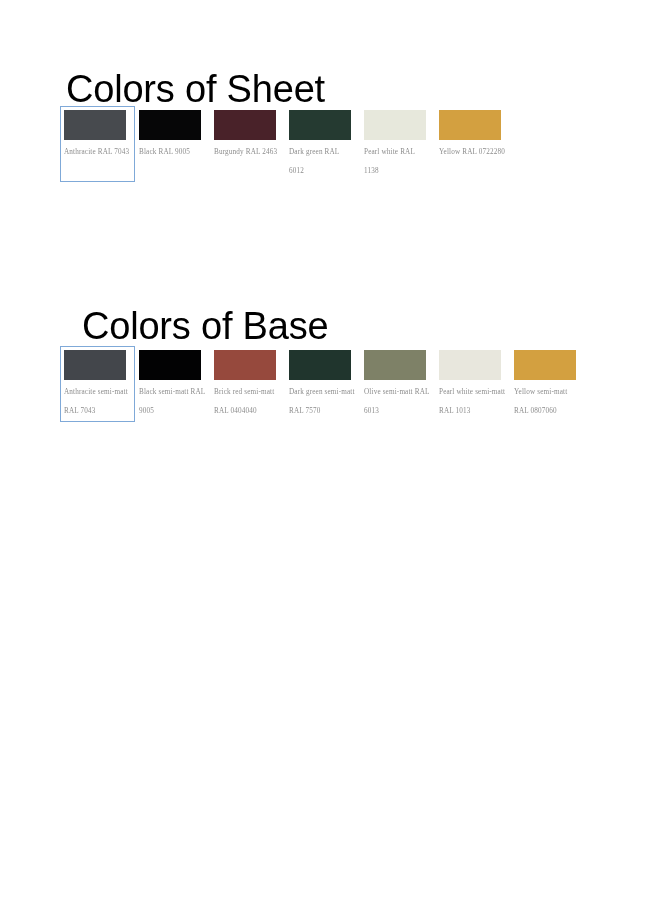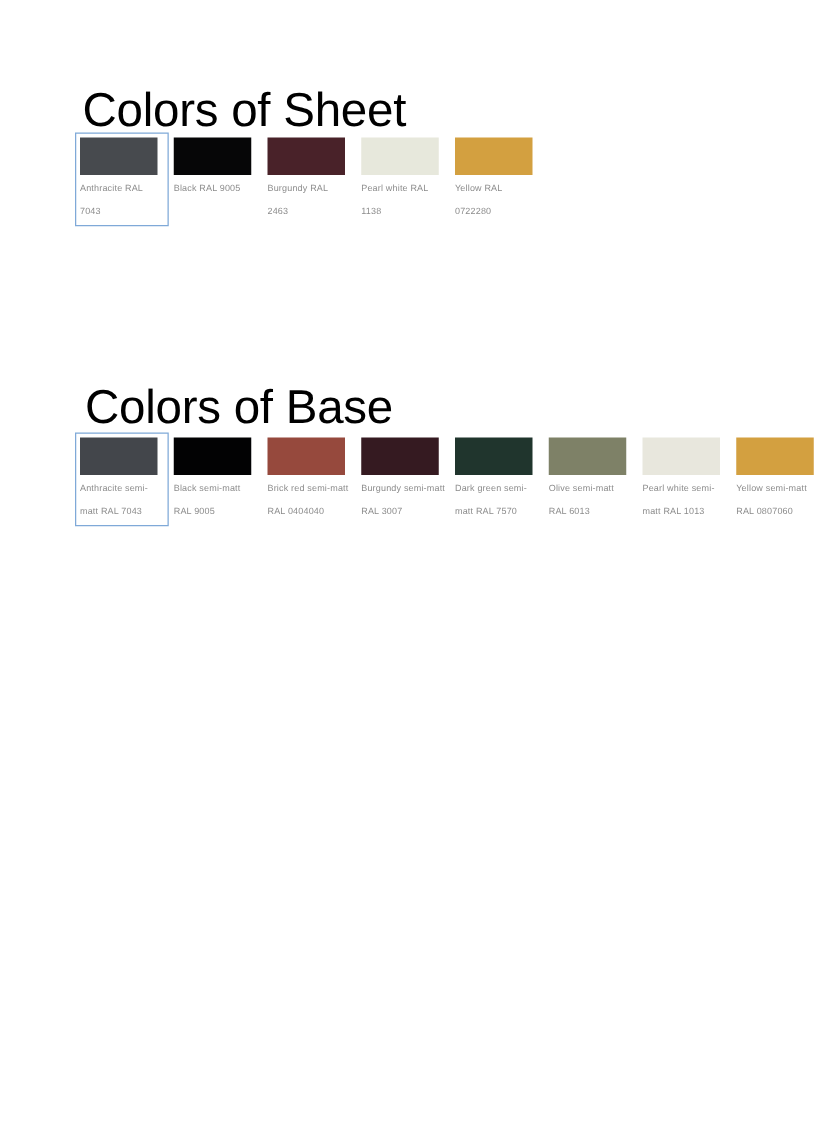--- a/index.html
+++ b/index.html
@@ -50,33 +50,33 @@
     border: 1px solid #7fa9d8;
   }
   .swatch-chip {
     width: 62px;
     height: 30px;
     display: block;
   }
   .swatch-label {
     margin-top: 4px;
     width: 64px;
-    font-family: Liberation Sans, sans-serif;
+    font-family: Liberation Serif, serif;
     font-size: 7.2px;
     line-height: 11.5px;
     color: #8c8c8c;
     letter-spacing: 0.15px;
     word-wrap: break-word;
     white-space: pre-line;
   }
 
   
   #sheet-title      { position: absolute; left: 66px;  top: 38px; text-align: right; }
   #sheet-grid       { position: absolute; left: 60px;  top: 106px; }
-  #base-title       { position: absolute; left: 68px;  top: 275px; }
+  #base-title       { position: absolute; left: 82px;  top: 275px; }
   #base-grid        { position: absolute; left: 60px;  top: 346px; }
 </style>
 </head>
 <body>
 
 <div class="page">
 
   <h2 id="sheet-title" class="section-title">Colors of Sheet</h2>
 
   <div id="sheet-grid" class="swatch-grid">
@@ -90,20 +90,24 @@
       <span class="swatch-chip" style="background: rgb(6, 6, 7);"></span>
       <span class="swatch-label">Black RAL 9005</span>
     </div>
 
 
     <div class="swatch-cell">
       <span class="swatch-chip" style="background: rgb(73, 34, 41);"></span>
       <span class="swatch-label">Burgundy RAL 2463</span>
     </div>
 
+    <div class="swatch-cell">
+      <span class="swatch-chip" style="background: rgb(37, 58, 49);"></span>
+      <span class="swatch-label">Dark green RAL 6012</span>
+    </div>
 
 
     <div class="swatch-cell">
       <span class="swatch-chip" style="background: rgb(231, 232, 220);"></span>
       <span class="swatch-label">Pearl white RAL 1138</span>
     </div>
 
     <div class="swatch-cell">
       <span class="swatch-chip" style="background: rgb(211, 160, 64);"></span>
       <span class="swatch-label">Yellow RAL 0722280</span>
@@ -122,24 +126,20 @@
     <div class="swatch-cell">
       <span class="swatch-chip" style="background: rgb(2, 2, 3);"></span>
       <span class="swatch-label">Black semi-matt RAL 9005</span>
     </div>
 
     <div class="swatch-cell">
       <span class="swatch-chip" style="background: rgb(150, 73, 61);"></span>
       <span class="swatch-label">Brick red semi-matt RAL 0404040</span>
     </div>
 
-    <div class="swatch-cell">
-      <span class="swatch-chip" style="background: rgb(53, 26, 33);"></span>
-      <span class="swatch-label">Burgundy semi-matt RAL 3007</span>
-    </div>
 
     <div class="swatch-cell">
       <span class="swatch-chip" style="background: rgb(32, 53, 45);"></span>
       <span class="swatch-label">Dark green semi-matt RAL 7570</span>
     </div>
 
     <div class="swatch-cell">
       <span class="swatch-chip" style="background: rgb(126, 129, 103);"></span>
       <span class="swatch-label">Olive semi-matt RAL 6013</span>
     </div>

